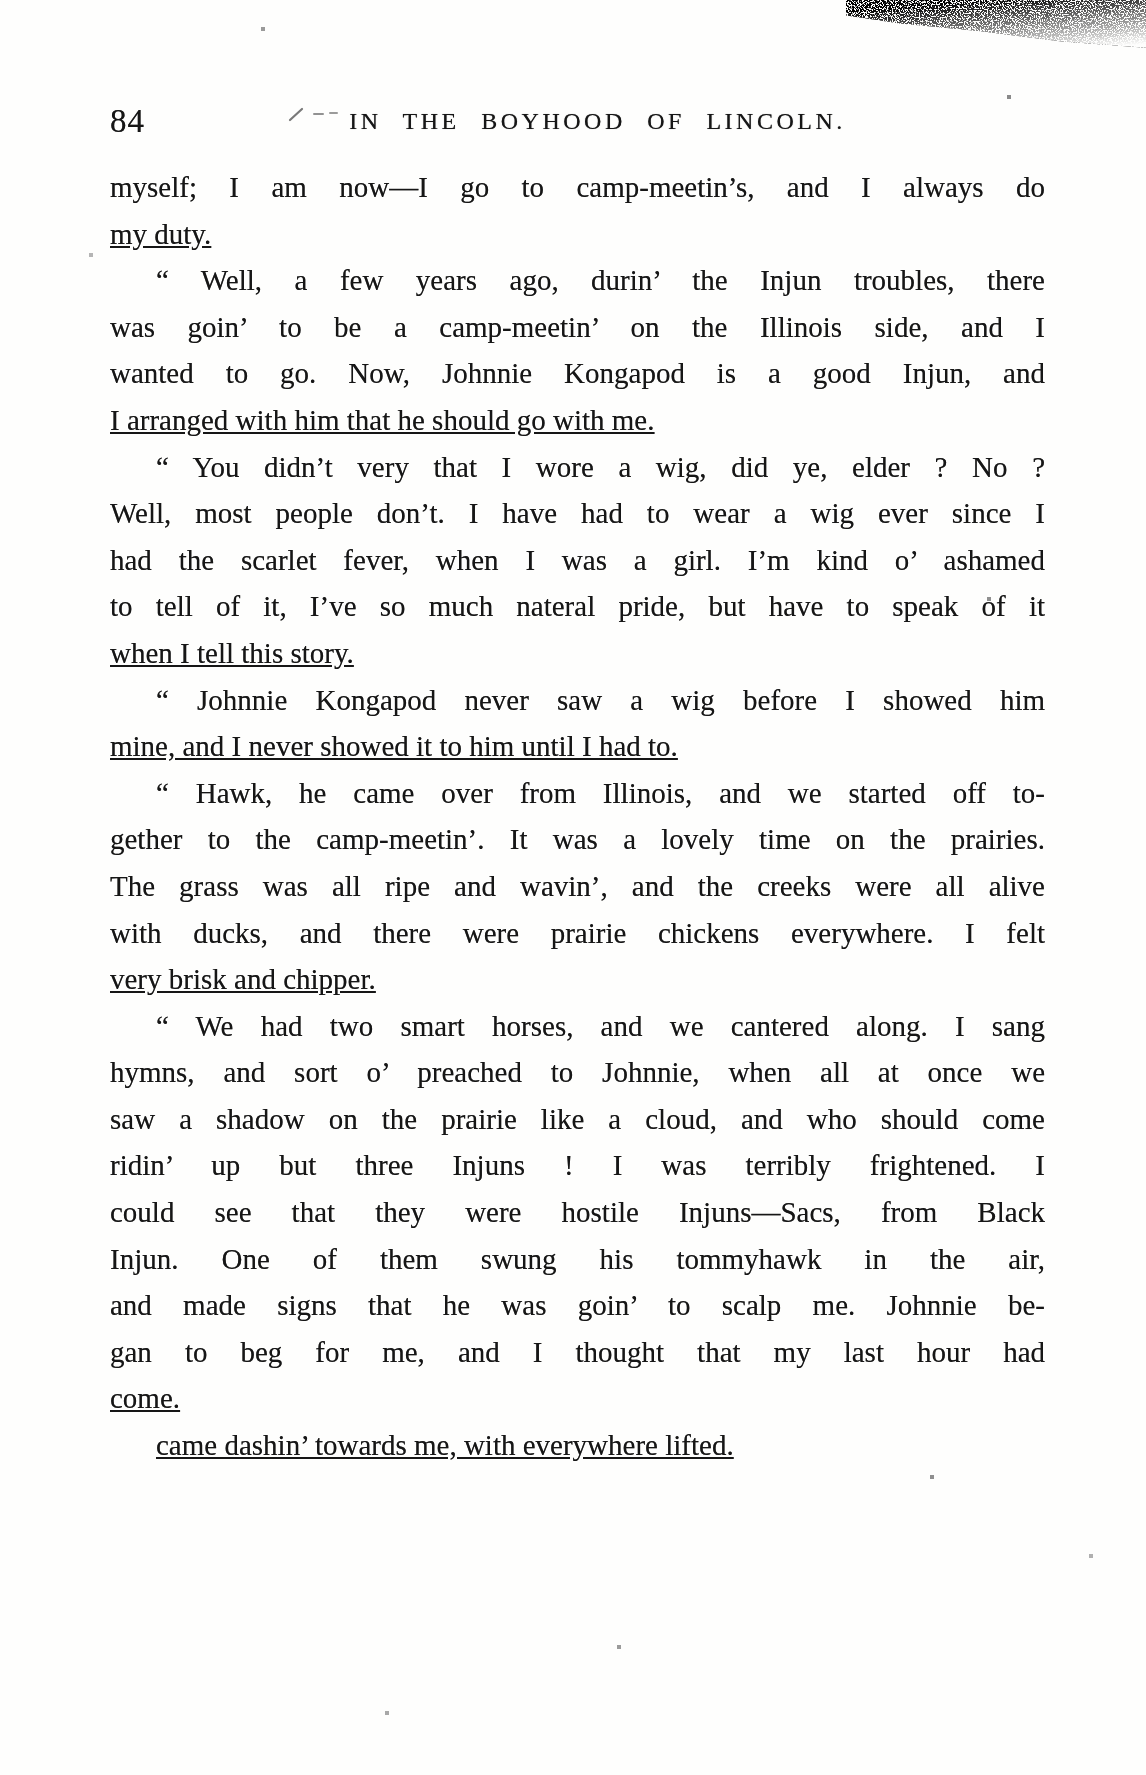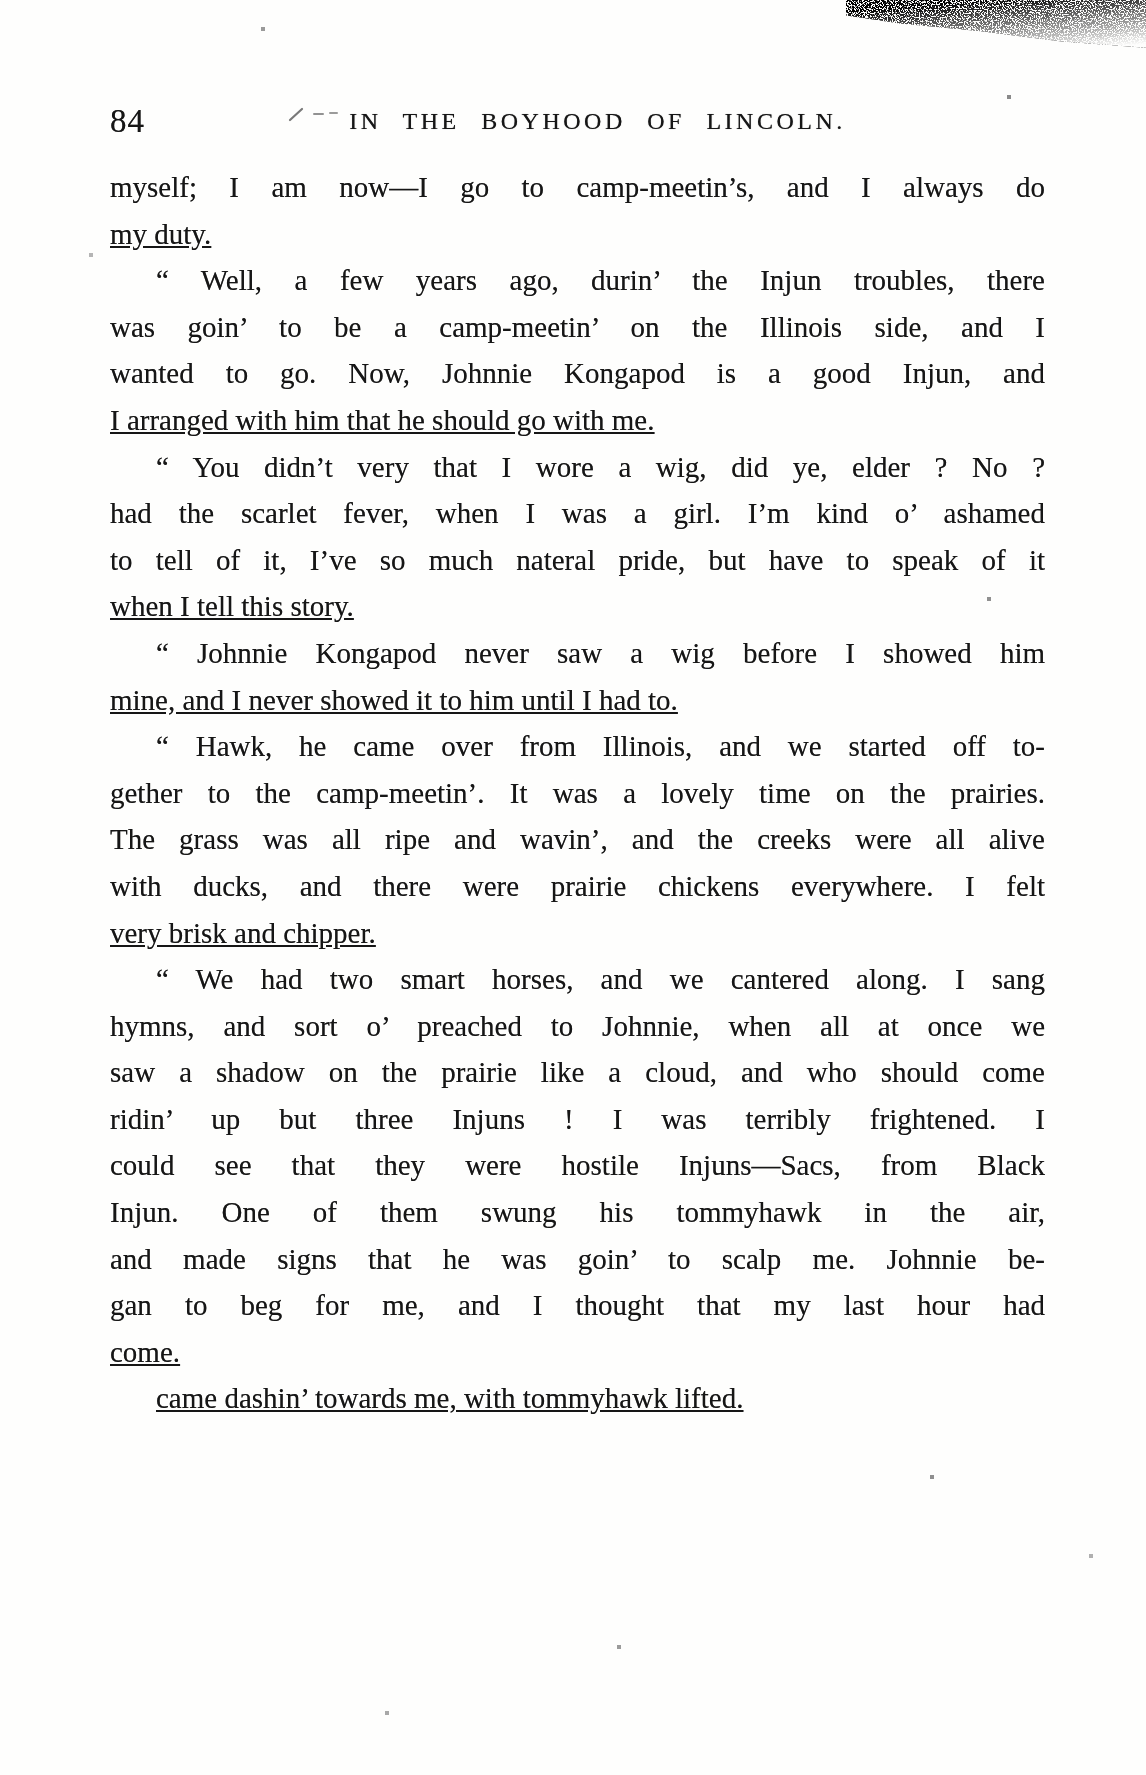--- a/index.html
+++ b/index.html
@@ -101,20 +101,21 @@
         <div class="line last">my duty.</div>
       </div>
       <div class="paragraph indent">
         <div class="line">“ Well, a few years ago, durin’ the Injun troubles, there</div>
         <div class="line">was goin’ to be a camp-meetin’ on the Illinois side, and I</div>
         <div class="line">wanted to go. Now, Johnnie Kongapod is a good Injun, and</div>
         <div class="line last">I arranged with him that he should go with me.</div>
       </div>
       <div class="paragraph indent">
         <div class="line">“ You didn’t very that I wore a wig, did ye, elder ? No ?</div>
+        <div class="line">Well, most people don’t. I have had to wear a wig ever since I</div>
         <div class="line">had the scarlet fever, when I was a girl. I’m kind o’ ashamed</div>
         <div class="line">to tell of it, I’ve so much nateral pride, but have to speak of it</div>
         <div class="line last">when I tell this story.</div>
       </div>
       <div class="paragraph indent">
         <div class="line">“ Johnnie Kongapod never saw a wig before I showed him</div>
         <div class="line last">mine, and I never showed it to him until I had to.</div>
       </div>
       <div class="paragraph indent">
         <div class="line">“ Hawk, he came over from Illinois, and we started off to-</div>
@@ -128,17 +129,17 @@
         <div class="line">hymns, and sort o’ preached to Johnnie, when all at once we</div>
         <div class="line">saw a shadow on the prairie like a cloud, and who should come</div>
         <div class="line">ridin’ up but three Injuns ! I was terribly frightened. I</div>
         <div class="line">could see that they were hostile Injuns—Sacs, from Black</div>
         <div class="line">Injun. One of them swung his tommyhawk in the air,</div>
         <div class="line">and made signs that he was goin’ to scalp me. Johnnie be-</div>
         <div class="line">gan to beg for me, and I thought that my last hour had</div>
         <div class="line last">come.</div>
       </div>
       <div class="paragraph indent">
-        <div class="line last">came dashin’ towards me, with tommyhawk lifted.</div>
+        <div class="line last">came dashin’ towards me, with everywhere lifted.</div>
       </div>
     </div>
 
 </div>
 
 </body></html>

